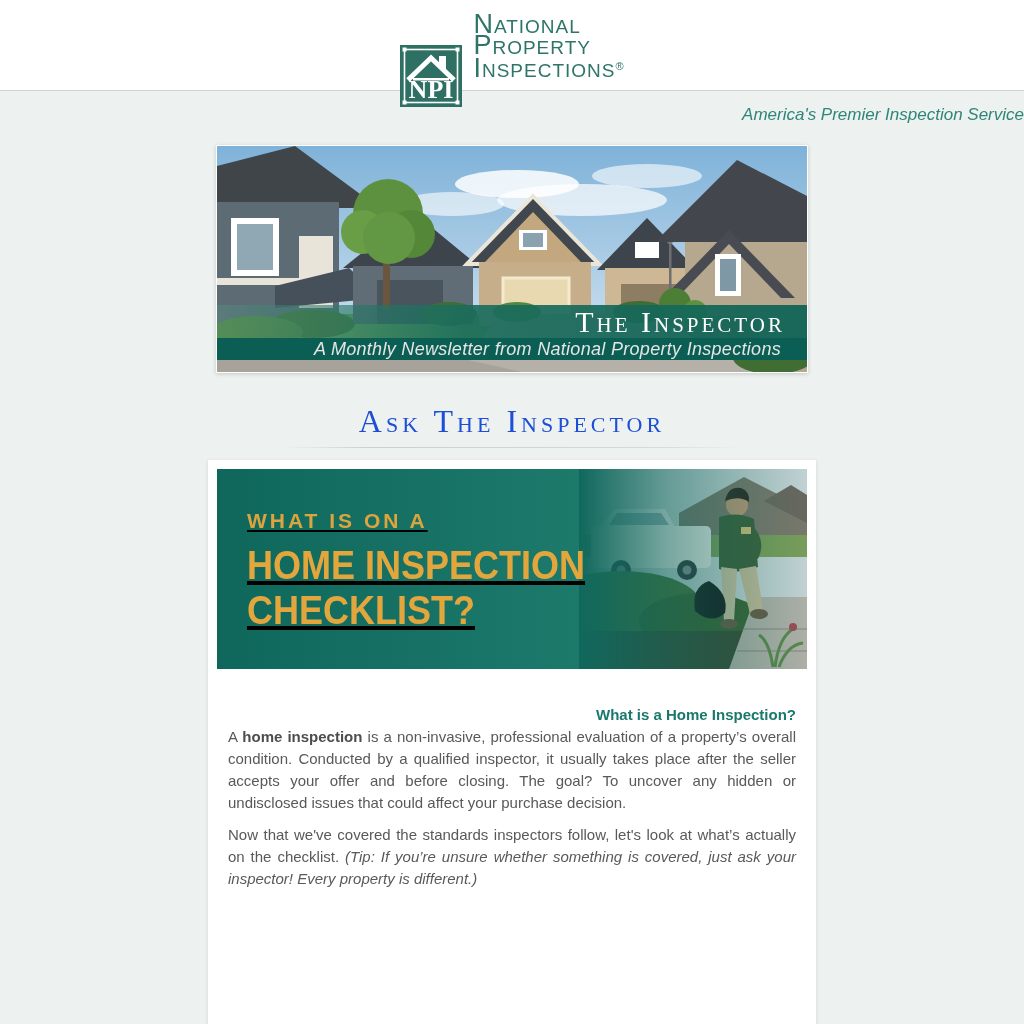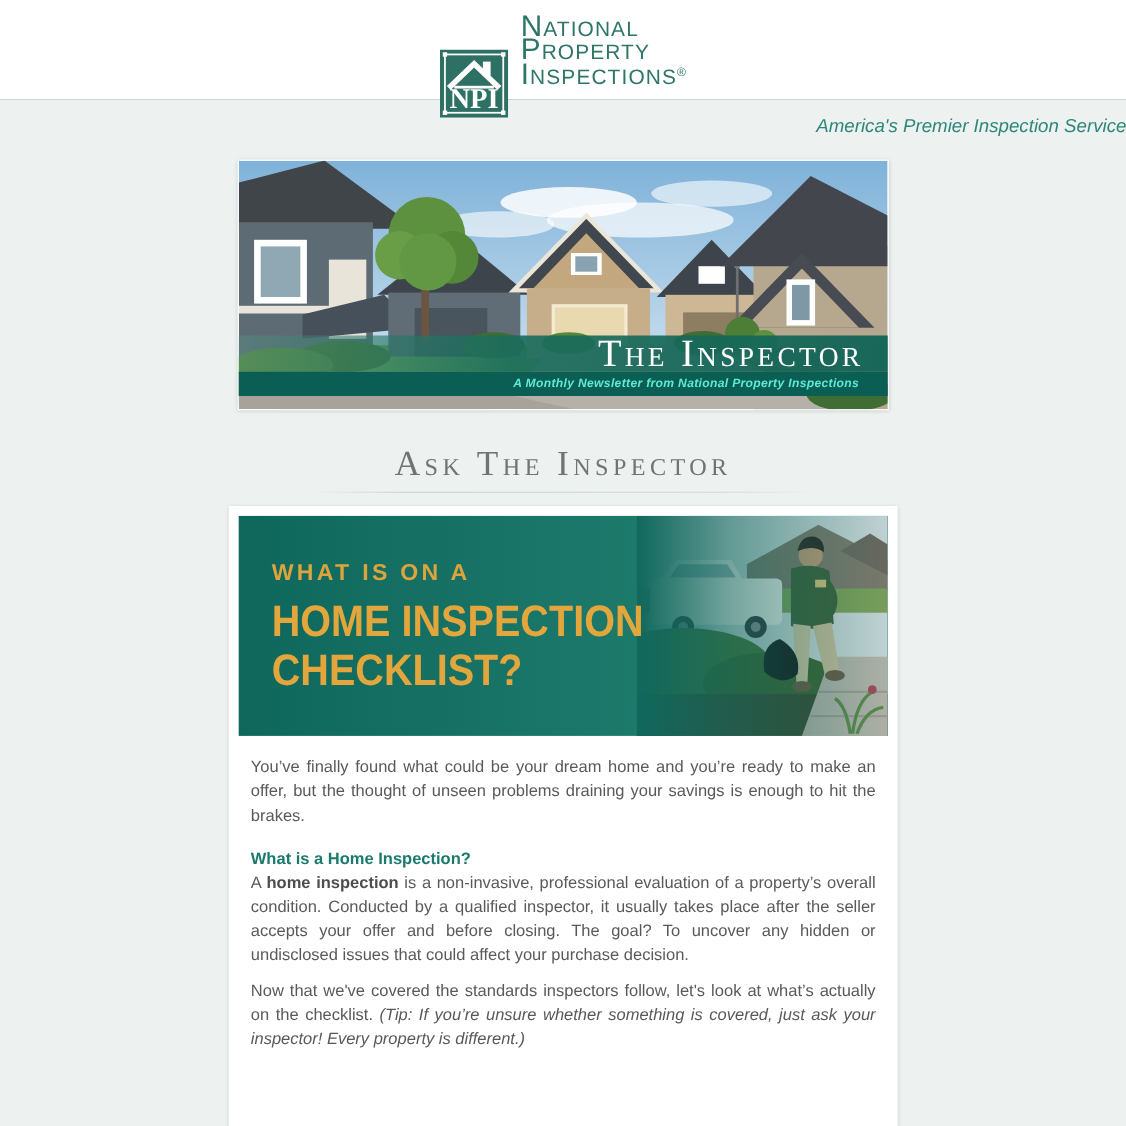--- a/index.html
+++ b/index.html
@@ -33,68 +33,68 @@
   }
   .hero-photo{height:226px;position:relative;overflow:hidden;}
   .hero-photo svg{display:block;width:100%;height:100%;}
   .hero-band{
     position:absolute;left:1px;right:1px;bottom:35px;height:33px;
     background:linear-gradient(100deg, rgba(88,150,133,.38) 0%, rgba(26,108,93,.9) 42%, rgba(20,101,87,.97) 100%);
     display:flex;align-items:center;justify-content:flex-end;padding-right:22px;box-sizing:border-box;
   }
   .hero-title{
     font-family:"Liberation Serif", serif;font-variant:small-caps;
-    color:#ffffff;font-size:35px;letter-spacing:3px;font-weight:400;
+    color:#ffffff;font-size:30px;letter-spacing:3px;font-weight:400;
   }
   .hero-strip{
     position:absolute;left:1px;right:1px;bottom:13px;height:22px;
     background:#0b5e53;display:flex;align-items:center;justify-content:flex-end;
     padding-right:26px;box-sizing:border-box;
   }
-  .hero-subtitle{color:#5eead4;font-size:11px;font-style:italic;font-weight:bold;letter-spacing:.3px;}
+  .hero-subtitle{color:#e5e5e5;font-size:18px;font-style:italic;font-weight:normal;letter-spacing:.3px;}
   
   .section-heading{
     margin:30px 0 0;text-align:center;font-family:"Liberation Serif", serif;
-    font-variant:small-caps;font-size:32px;color:#737373;letter-spacing:4px;font-weight:400;
+    font-variant:small-caps;font-size:32px;color:#1d4ed8;letter-spacing:4px;font-weight:400;
   }
   .heading-rule{
     width:452px;height:1px;margin:7px auto 0;
     background:linear-gradient(to right, rgba(198,211,207,0), #c6d3cf 18%, #d2dcd8 82%, rgba(198,211,207,0));
   }
   
   .content-card{
     width:608px;margin:12px auto 0;background:#ffffff;
     box-shadow:0 1px 4px rgba(0,0,0,.12);padding-top:9px;min-height:620px;
   }
   .banner{
     width:590px;height:200px;margin:0 auto;position:relative;overflow:hidden;
     background:linear-gradient(to right,#0f675c,#1d7b6c 65%);
   }
   .banner-photo{position:absolute;right:0;top:0;width:228px;height:200px;}
   .banner-photo svg{display:block;width:100%;height:100%;}
   .banner-photo::after{
     content:"";position:absolute;inset:0;
     background:linear-gradient(to right, #10685d 0%, rgba(16,104,93,.55) 38%, rgba(16,104,93,.06) 100%);
   }
-  .banner-text{position:absolute;left:30px;top:40px;}
+  .banner-text{position:absolute;left:30px;top:40px;text-decoration:underline;}
   .banner-kicker{
     color:#dda43e;font-size:21px;letter-spacing:3px;font-weight:bold;margin-bottom:10px;
   }
   .banner-title{
     color:#e2a63d;font-size:40px;font-weight:bold;line-height:45px;
     transform:scaleX(.9);transform-origin:left;white-space:nowrap;
   }
   
   .article{
     padding:18px 20px 40px;color:#59595b;font-size:15px;line-height:22px;
     text-align:justify;
   }
   .article p{margin:0 0 10px;}
   .article h3{
-    color:#19796c;font-size:15px;font-weight:bold;margin:17px 0 0;text-align:left;line-height:22px;
+    color:#19796c;font-size:15px;font-weight:bold;margin:17px 0 0;text-align:right;line-height:22px;
   }
   .article .tip{font-style:italic;}
   .article strong{color:#4d4d4f;}
 </style>
 </head>
 <body>
 
 <div class="header">
   <div class="logo-mark">
     <svg viewBox="0 0 62 62">
@@ -243,21 +243,20 @@
       </svg>
     </div>
     <div class="banner-text">
       <div class="banner-kicker">WHAT IS ON A</div>
       <div class="banner-title">HOME INSPECTION</div>
       <div class="banner-title">CHECKLIST?</div>
     </div>
   </div>
 
   <div class="article">
-    <p>You’ve finally found what could be your dream home and you’re ready to make an offer, but the thought of unseen problems draining your savings is enough to hit the brakes.</p>
 
     <h3>What is a Home Inspection?</h3>
     <p><span>A </span><strong>home inspection</strong><span> is a non-invasive, professional evaluation of a property’s overall condition. Conducted by a qualified inspector, it usually takes place after the seller accepts your offer and before closing. The goal? To uncover any hidden or undisclosed issues that could affect your purchase decision.</span></p>
 
     <p><span>Now that we've covered the standards inspectors follow, let's look at what’s actually on the checklist. </span><span class="tip">(Tip: If you’re unsure whether something is covered, just ask your inspector! Every property is different.)</span></p>
 
   </div>
 </div>
 
 </body></html>

